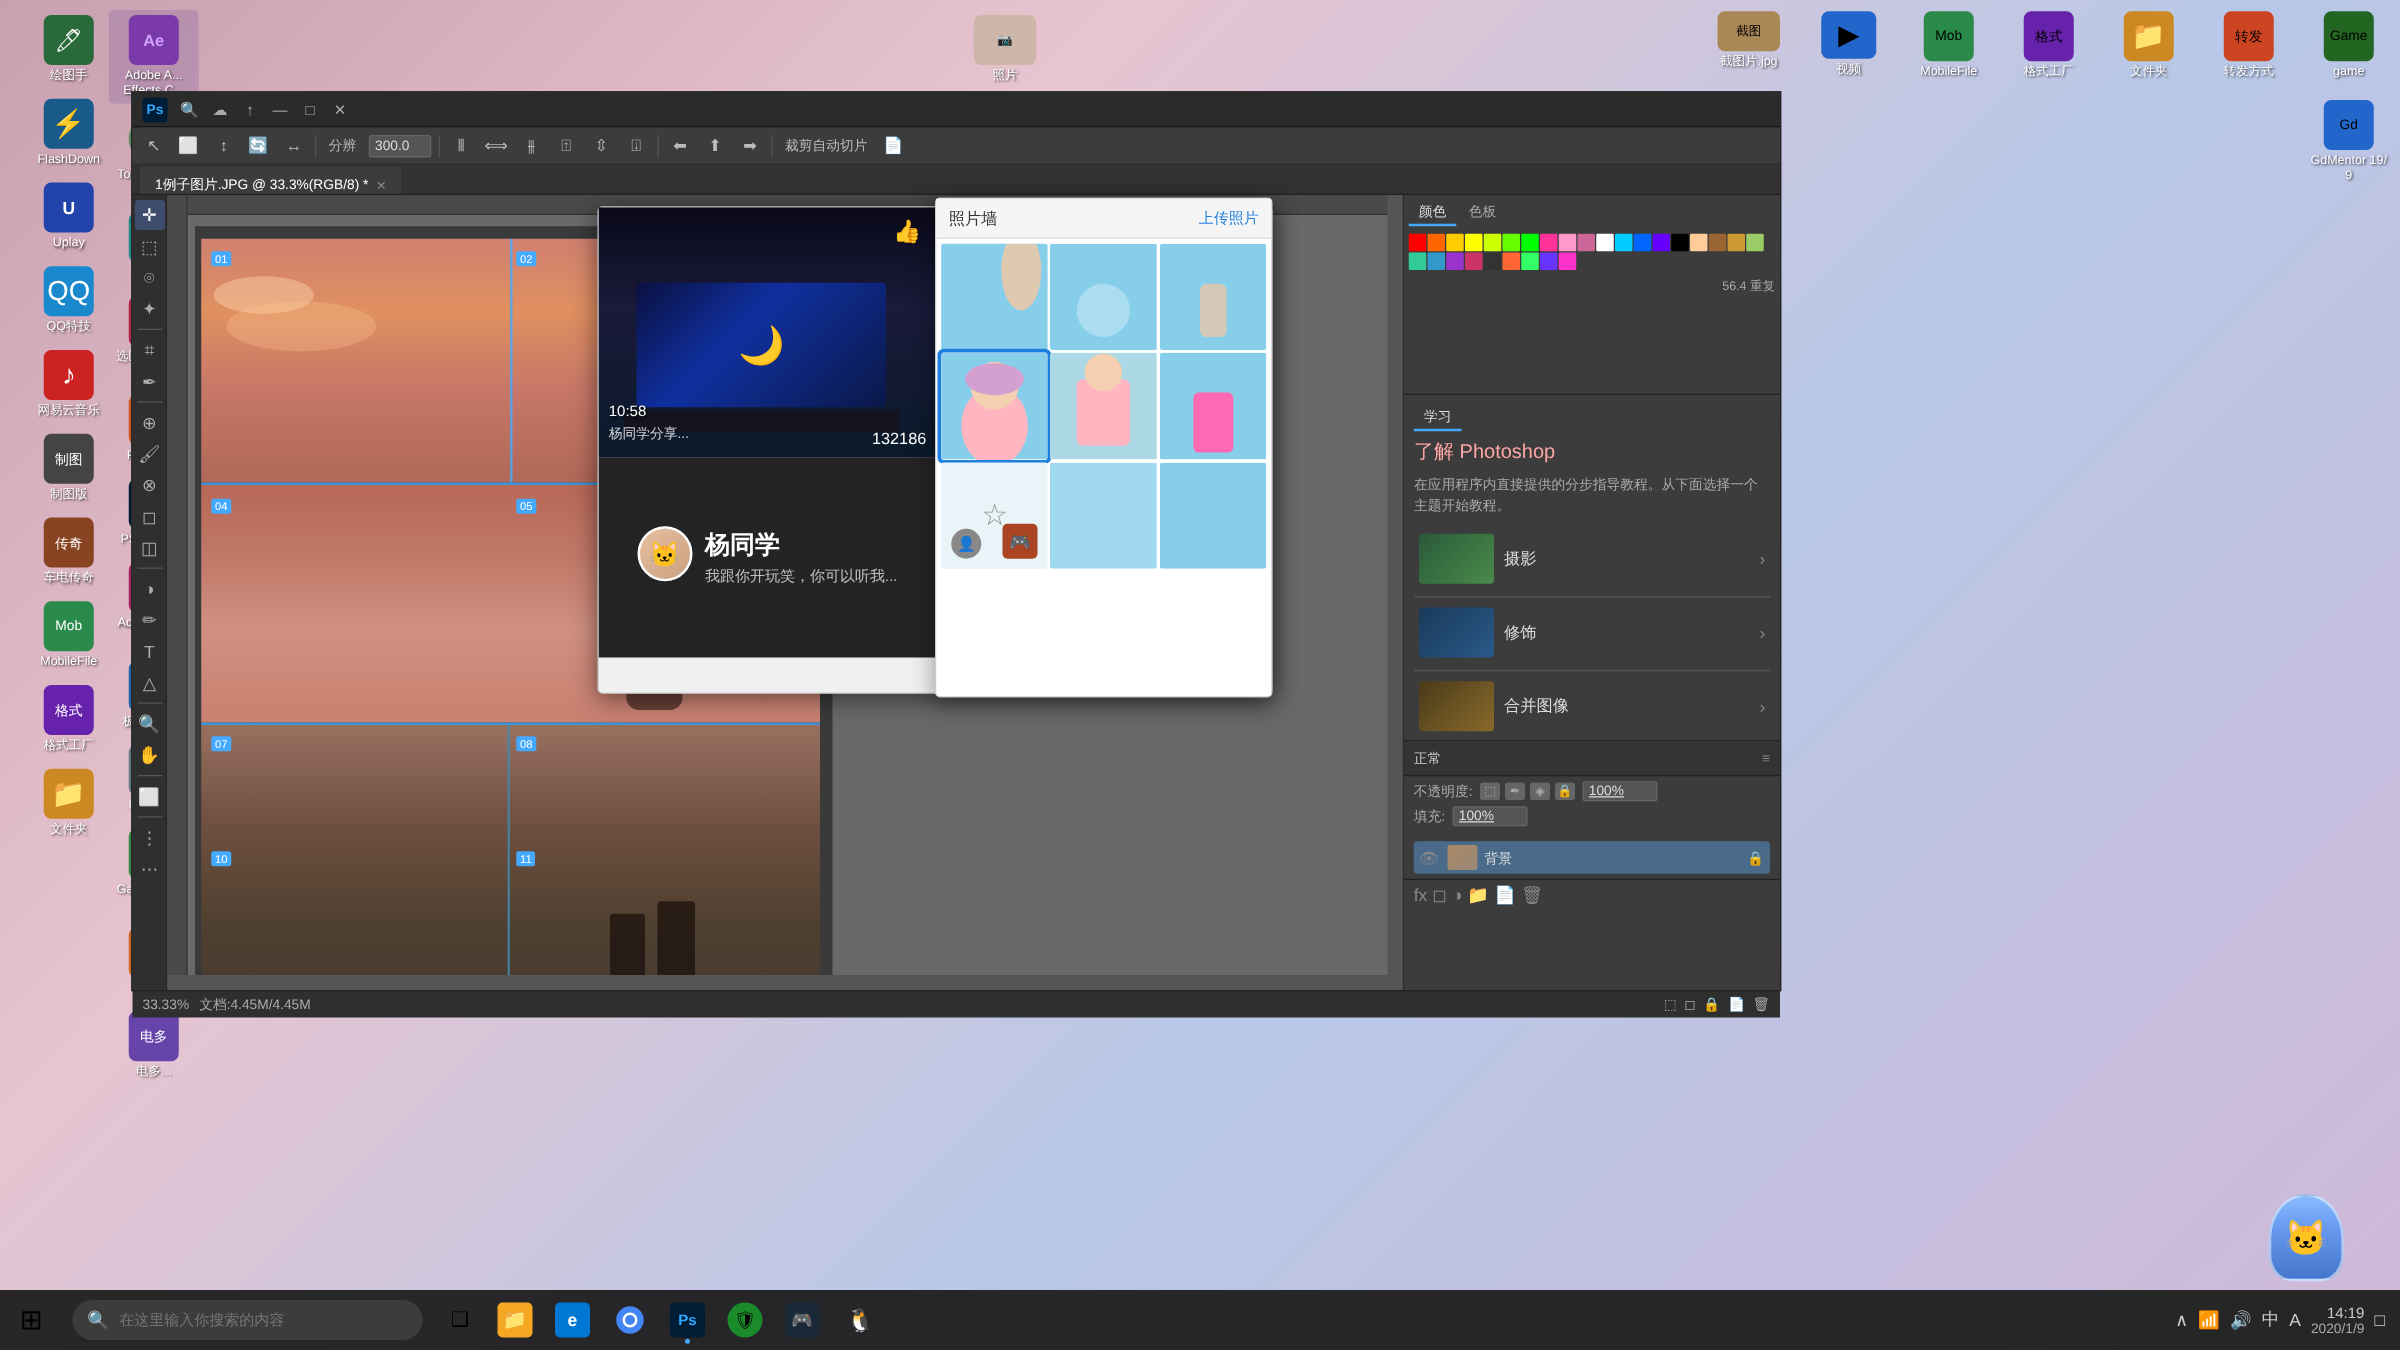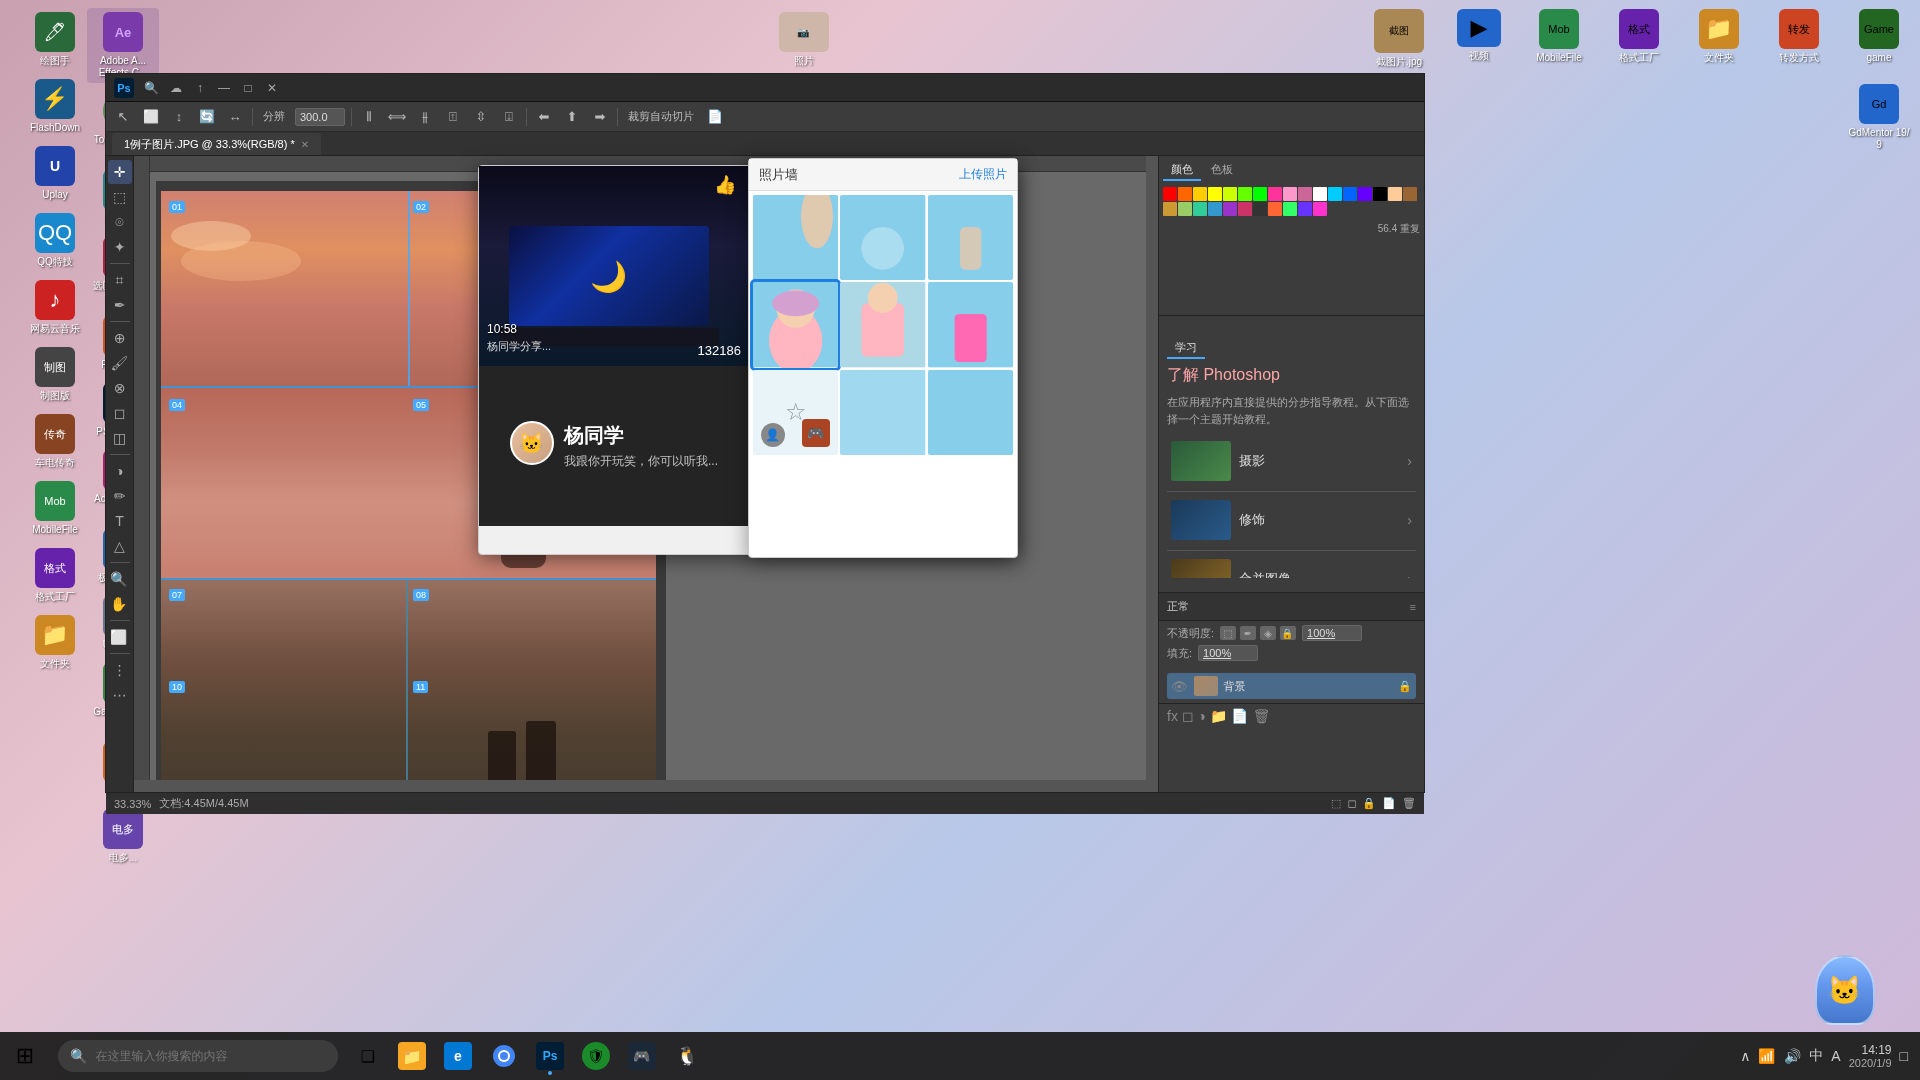--- a/index.html
+++ b/index.html
@@ -175,21 +175,21 @@
       align-items: flex-end;
       padding-left: 6px;
       border-bottom: 1px solid #222;
     }
     .ps-tab {
       height: 22px;
       padding: 0 12px;
       font-size: 11px;
       color: #ccc;
       display: flex;
-      align-items: center;
+      align-items: flex-end;
       gap: 6px;
       background: #4a4a4a;
       border-top-left-radius: 3px;
       border-top-right-radius: 3px;
       cursor: pointer;
     }
     .ps-tab.active {
       background: #3c3c3c;
       color: white;
     }
@@ -249,26 +249,25 @@
       background: #4af;
       color: white;
       font-size: 9px;
       padding: 1px 3px;
       border-radius: 2px;
       z-index: 10;
     }
 
     
     #ps-right-panel {
-      width: 266px;
+      width: 302px;
       background: #3c3c3c;
       border-left: 1px solid #222;
       display: flex;
       flex-direction: column;
-      gap: 14px;
     }
 
     #ps-right-top {
       height: 160px;
       border-bottom: 1px solid #222;
       padding: 4px;
     }
     .panel-tabs {
       display: flex;
       gap: 2px;
@@ -932,21 +931,21 @@
 
   <div class="desktop-icons-top">
     <div class="desktop-icon">
       <div class="icon-img" style="background:rgba(200,180,160,0.8); width:50px; height:40px; font-size:10px;">📷</div>
       <div class="icon-label" style="color:white; font-size:10px;">照片</div>
     </div>
   </div>
 
   <div style="position:absolute; top:5px; right:5px; display:flex; gap:8px; flex-wrap:wrap; justify-content:flex-end; max-width:600px;">
     <div class="desktop-icon">
-      <div class="icon-img" style="background:#aa8855; width:50px; height:44px; font-size:10px;text-align:center;">截图</div>
+      <div class="icon-img" style="background:#aa8855; width:50px; height:32px; font-size:10px;text-align:center;">截图</div>
       <div class="icon-label" style="color:white;">截图片.jpg</div>
     </div>
     <div class="desktop-icon">
       <div class="icon-img" style="background:#2266cc; width:44px; height:38px;">▶</div>
       <div class="icon-label" style="color:white;">视频</div>
     </div>
     <div class="desktop-icon">
       <div class="icon-img" style="background:#2a8a4a; font-size:11px;">Mob</div>
       <div class="icon-label" style="color:white;">MobileFile</div>
     </div>

